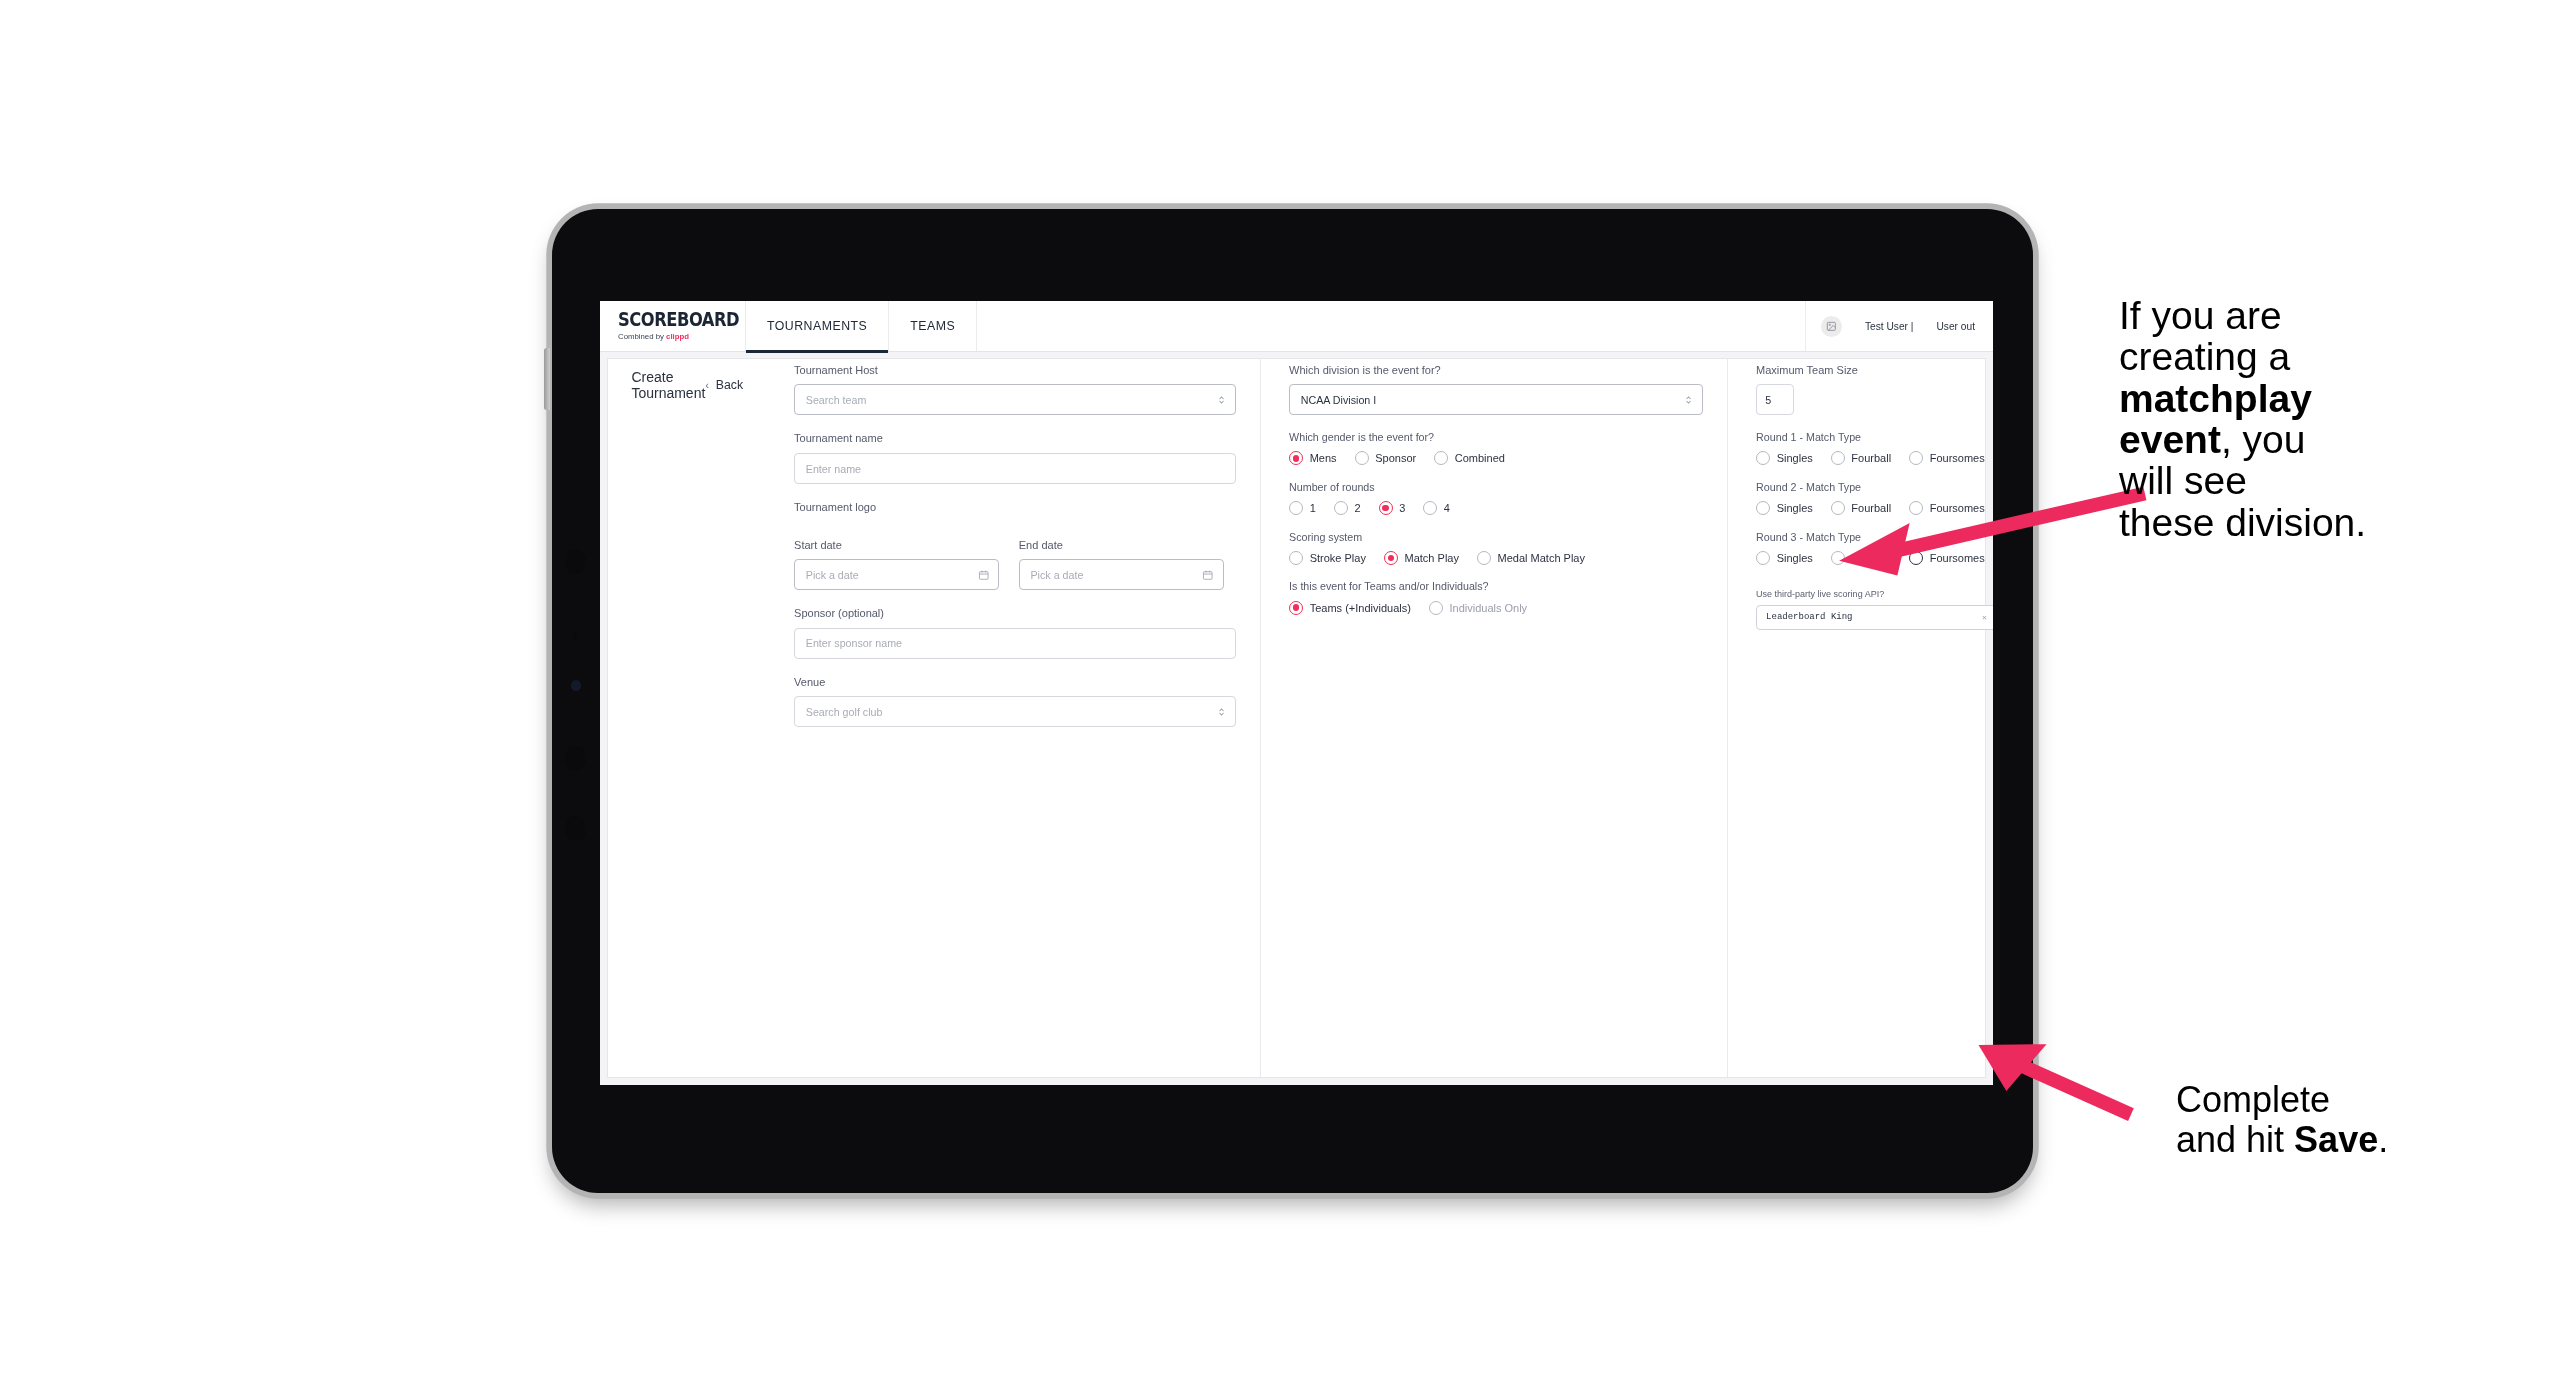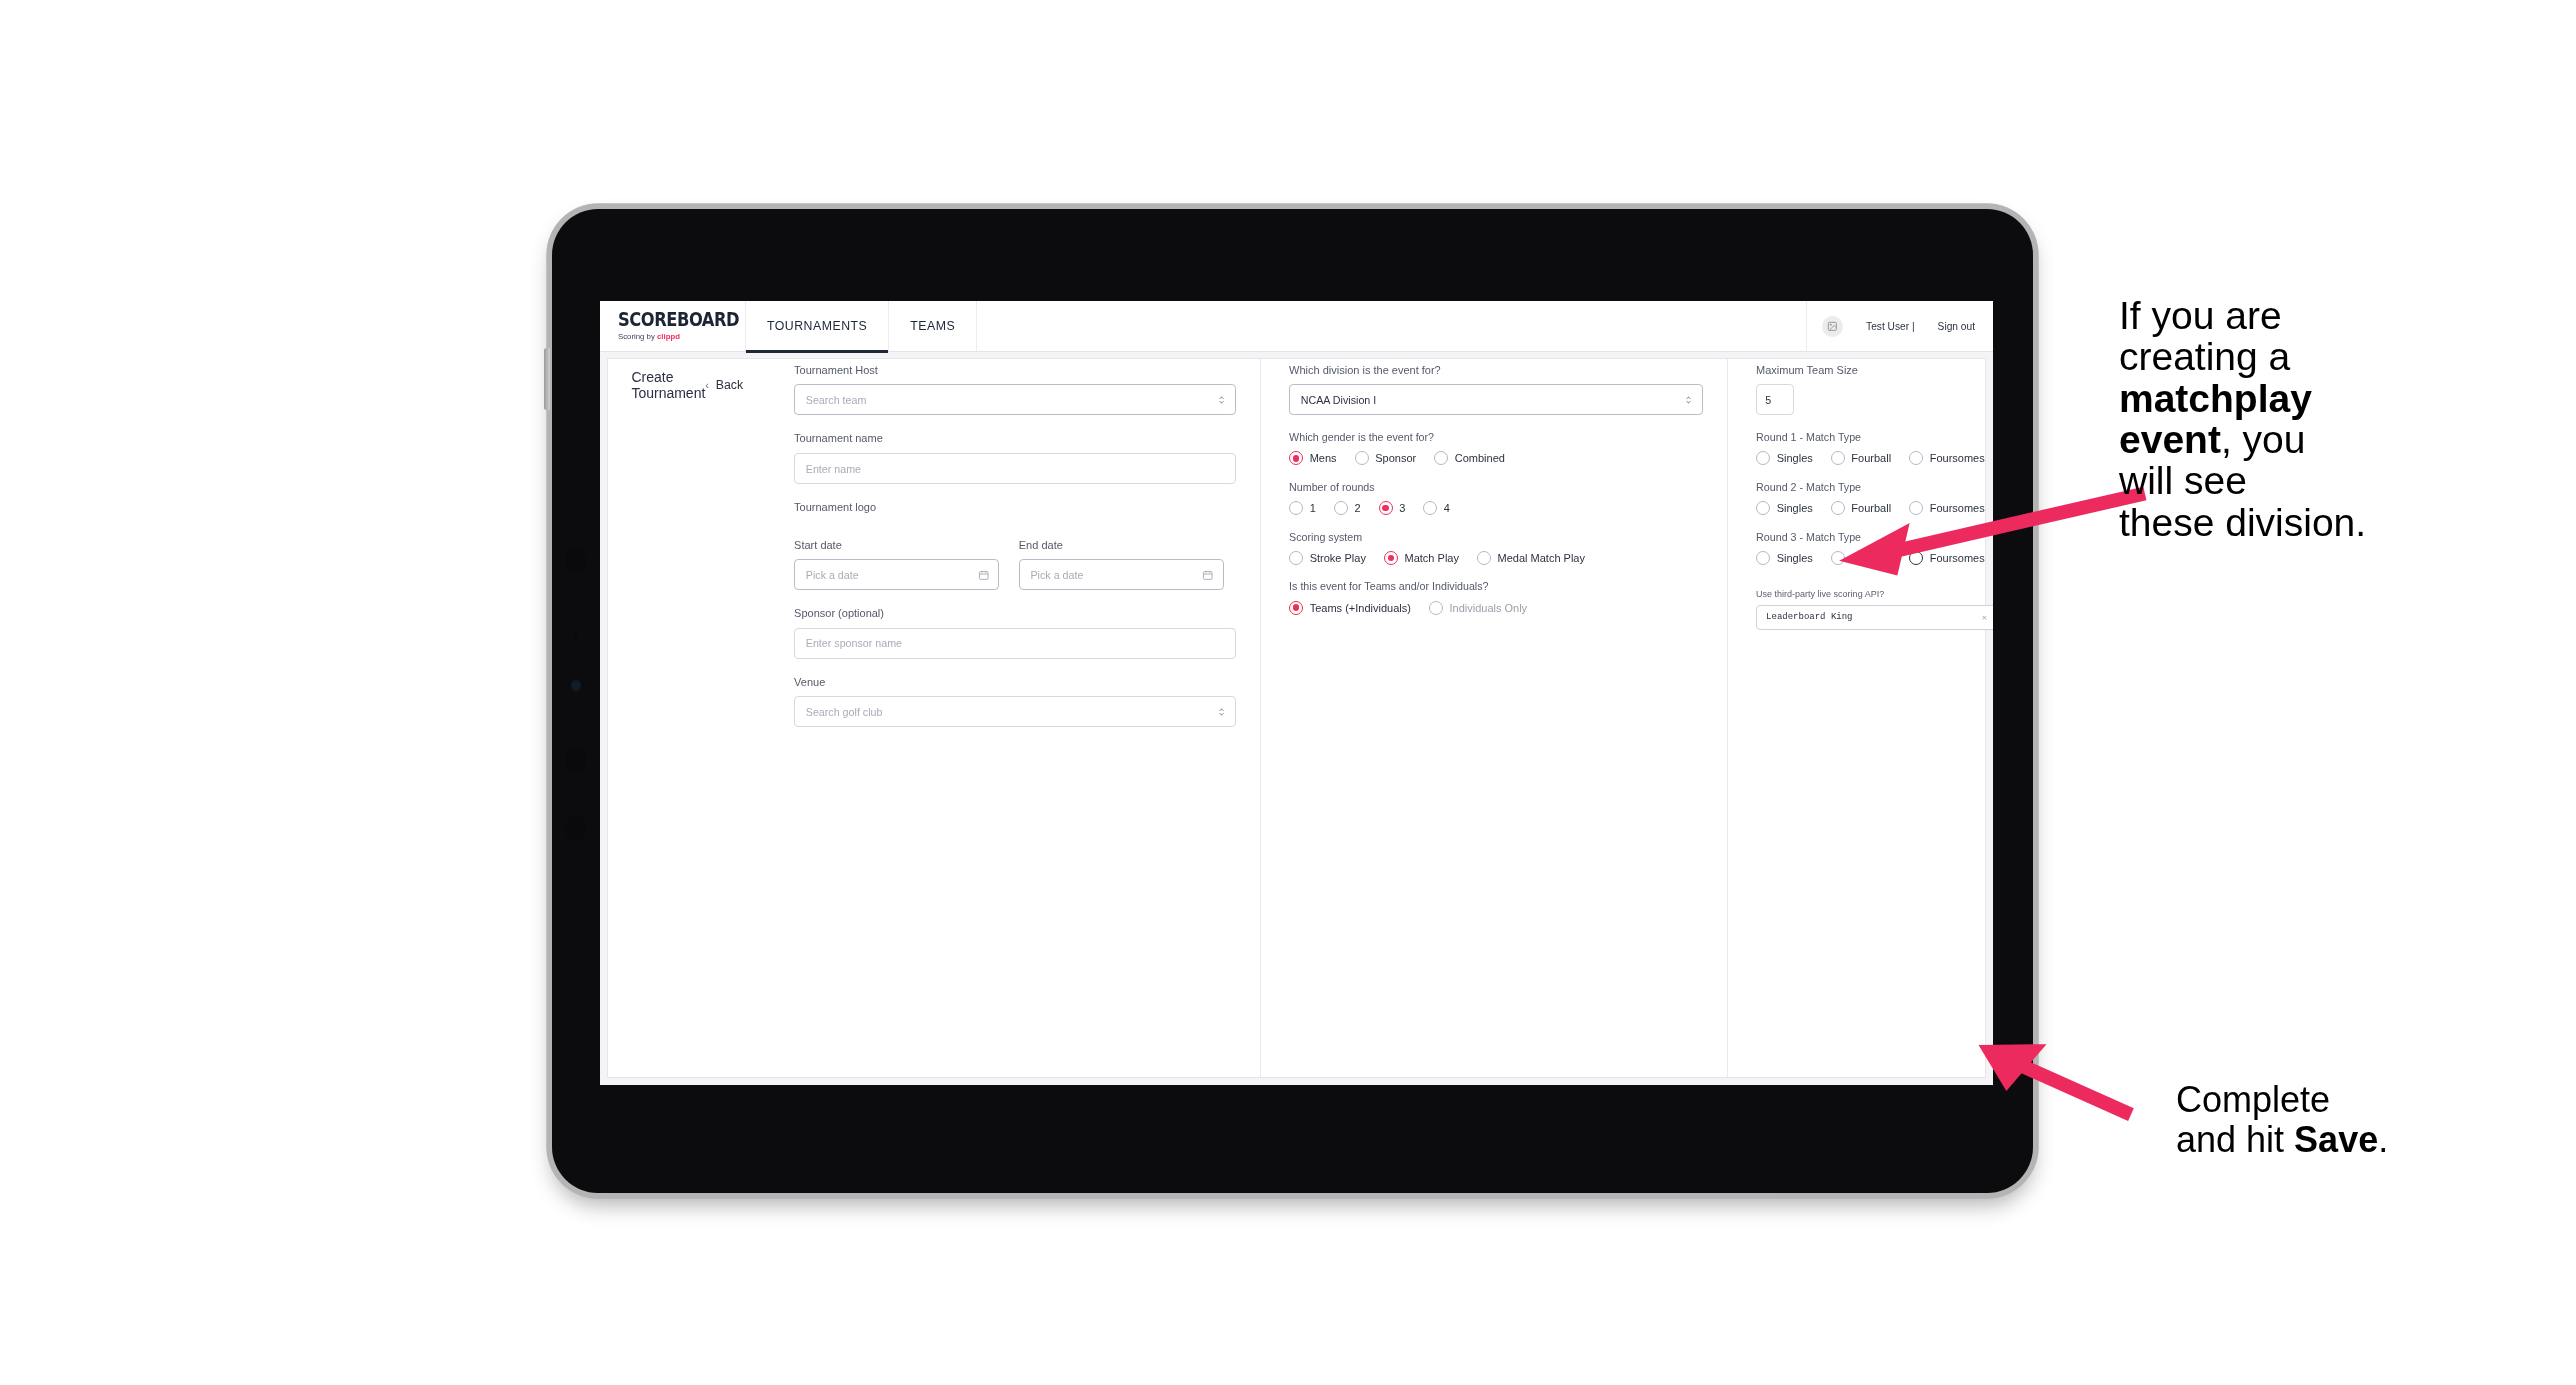--- a/index.html
+++ b/index.html
@@ -212,42 +212,42 @@
   <div class="cam-dot" style="left:20.5px;top:424px;width:5.7px;height:6.6px;"></div>
   <div class="cam-dot" style="left:19px;top:471px;width:9.8px;height:10.7px;background:#131a2a;"></div>
   <div class="cam-dot" style="left:13px;top:537px;width:21px;height:24.6px;"></div>
   <div class="cam-dot" style="left:13px;top:607px;width:21px;height:24.6px;"></div>
 
   <div id="app-screen">
 
     <div id="app-navbar">
       <div id="brand-block">
         <div id="brand-wordmark">SCOREBOARD</div>
-        <div id="brand-sub"><span>Scoring by </span><span class="brand-accent">clippd</span></div>
+        <div id="brand-sub"><span>Combined by </span><span class="brand-accent">clippd</span></div>
       </div>
 
       <div class="nav-tab active">
         <span>TOURNAMENTS</span>
       </div>
       <div class="nav-tab">
         <span>TEAMS</span>
       </div>
 
       <div id="navbar-spacer"></div>
 
       <div id="navbar-user">
         <div id="user-avatar">
           <svg width="10.7" height="10.7" viewBox="0 0 24 24" fill="none" stroke="currentColor" stroke-width="2">
             <rect x="3" y="3" width="18" height="18" rx="2"></rect>
               <circle cx="8.5" cy="8.5" r="1.5"></circle>
               <path d="M21 15l-5-5L5 21"></path>
           </svg>
         </div>
         <span id="user-name">Test User |</span>
-        <span id="sign-out">Sign out</span>
+        <span id="sign-out">User out</span>
       </div>
     </div>
 
     <div id="content-card">
 
       <div id="card-header">
         <div id="page-title">Create Tournament</div>
         <div id="back-button">
           <span id="back-chevron">‹</span>
           <span>Back</span>

